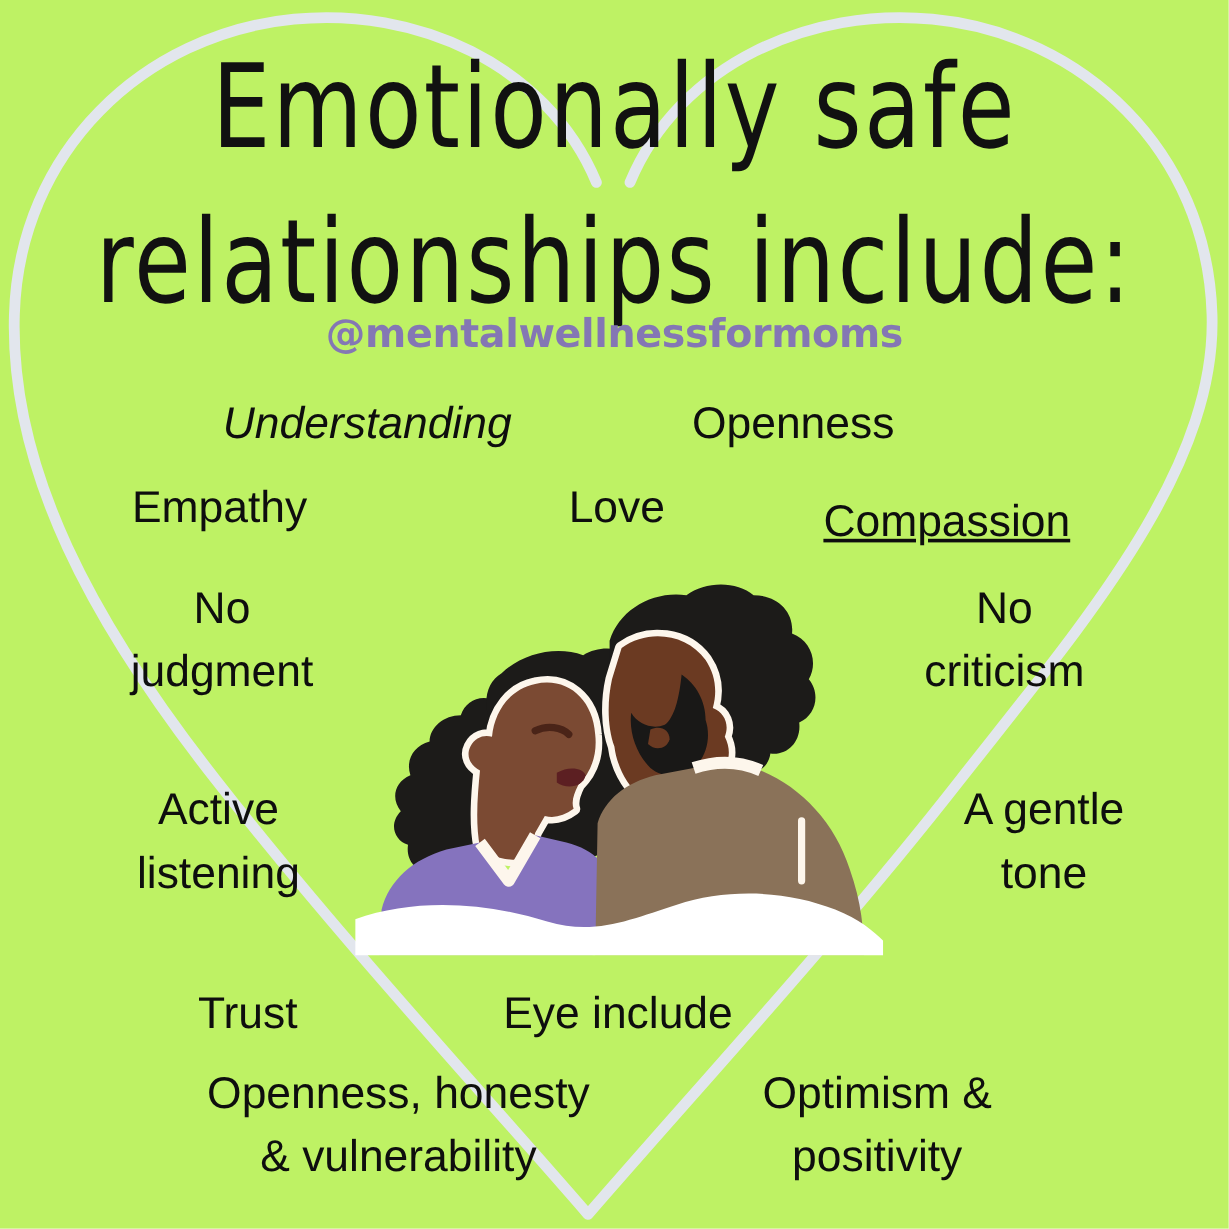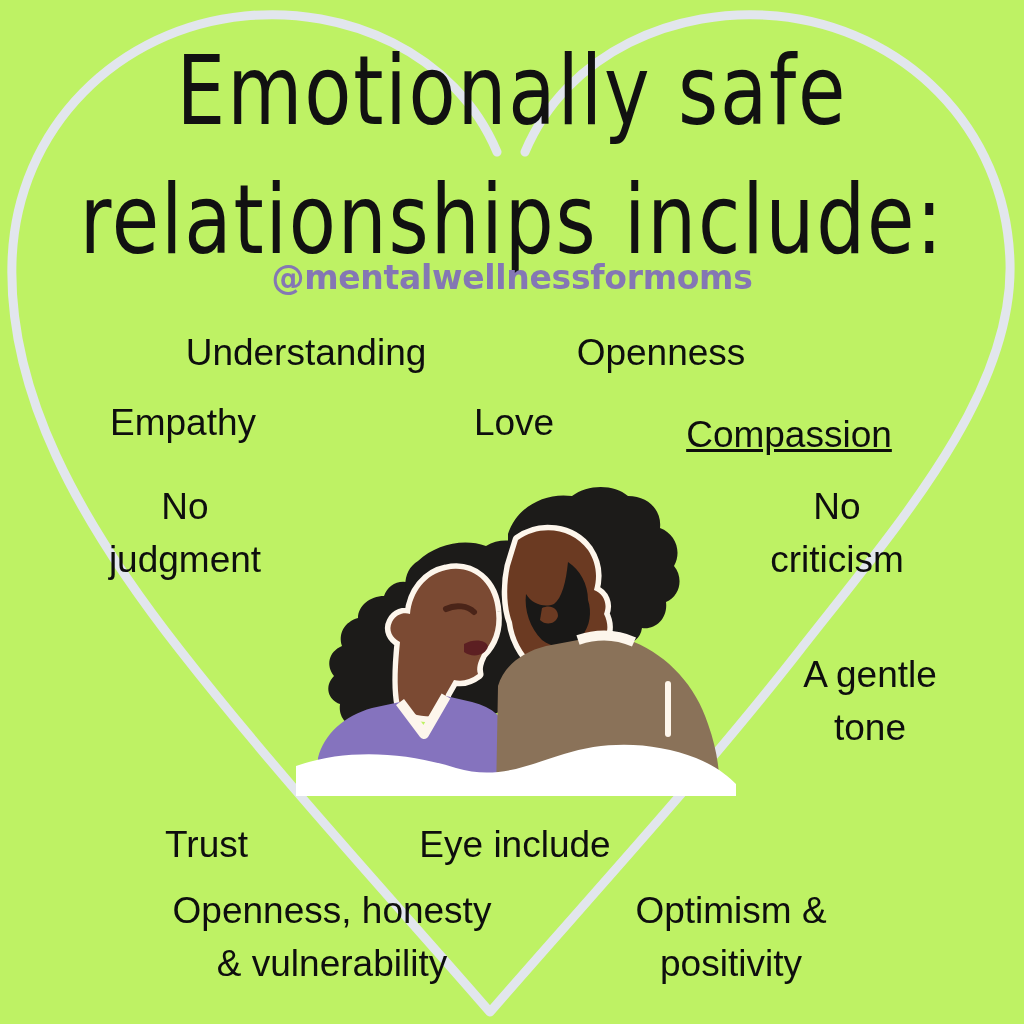--- a/index.html
+++ b/index.html
@@ -232,36 +232,38 @@
     <path d="M 372 218 L 372 268" stroke="#fdf6ec" stroke-width="6" fill="none" stroke-linecap="round"></path>
 
     <path d="M 0 300
              C 50 282, 110 286, 160 302
              C 200 314, 230 300, 268 288
              C 310 274, 360 276, 400 292
              C 420 300, 432 310, 440 318
              L 440 332 L 0 332 Z" fill="#ffffff"></path>
   </svg>
 
-  <div class="word" style="left:156px; top:326px; width:300px;">Understanding</div>
+  <div class="word" style="left:156px; top:326px; width:300px;font-style:italic;">Understanding</div>
 
   <div class="word" style="left:556px; top:326px; width:210px;">Openness</div>
 
   <div class="word" style="left:78px; top:396px; width:210px;">Empathy</div>
 
   <div class="word" style="left:434px; top:396px; width:160px;">Love</div>
 
   <div class="word" style="left:664px; top:408px; width:250px;text-decoration:underline;">Compassion</div>
 
   <div class="word" style="left:86px; top:480px; width:198px;">No
 judgment</div>
 
   <div class="word" style="left:740px; top:480px; width:194px;">No
 criticism</div>
 
+  <div class="word" style="left:82px; top:648px; width:200px;">Active
+listening</div>
 
   <div class="word" style="left:780px; top:648px; width:180px;">A gentle
 tone</div>
 
   <div class="word" style="left:58px; top:818px; width:190px;text-align:right;">Trust</div>
 
   <div class="word" style="left:380px; top:818px; width:270px;">Eye include</div>
 
 
   <div class="word" style="left:138px; top:884px; width:388px;">Openness, honesty

